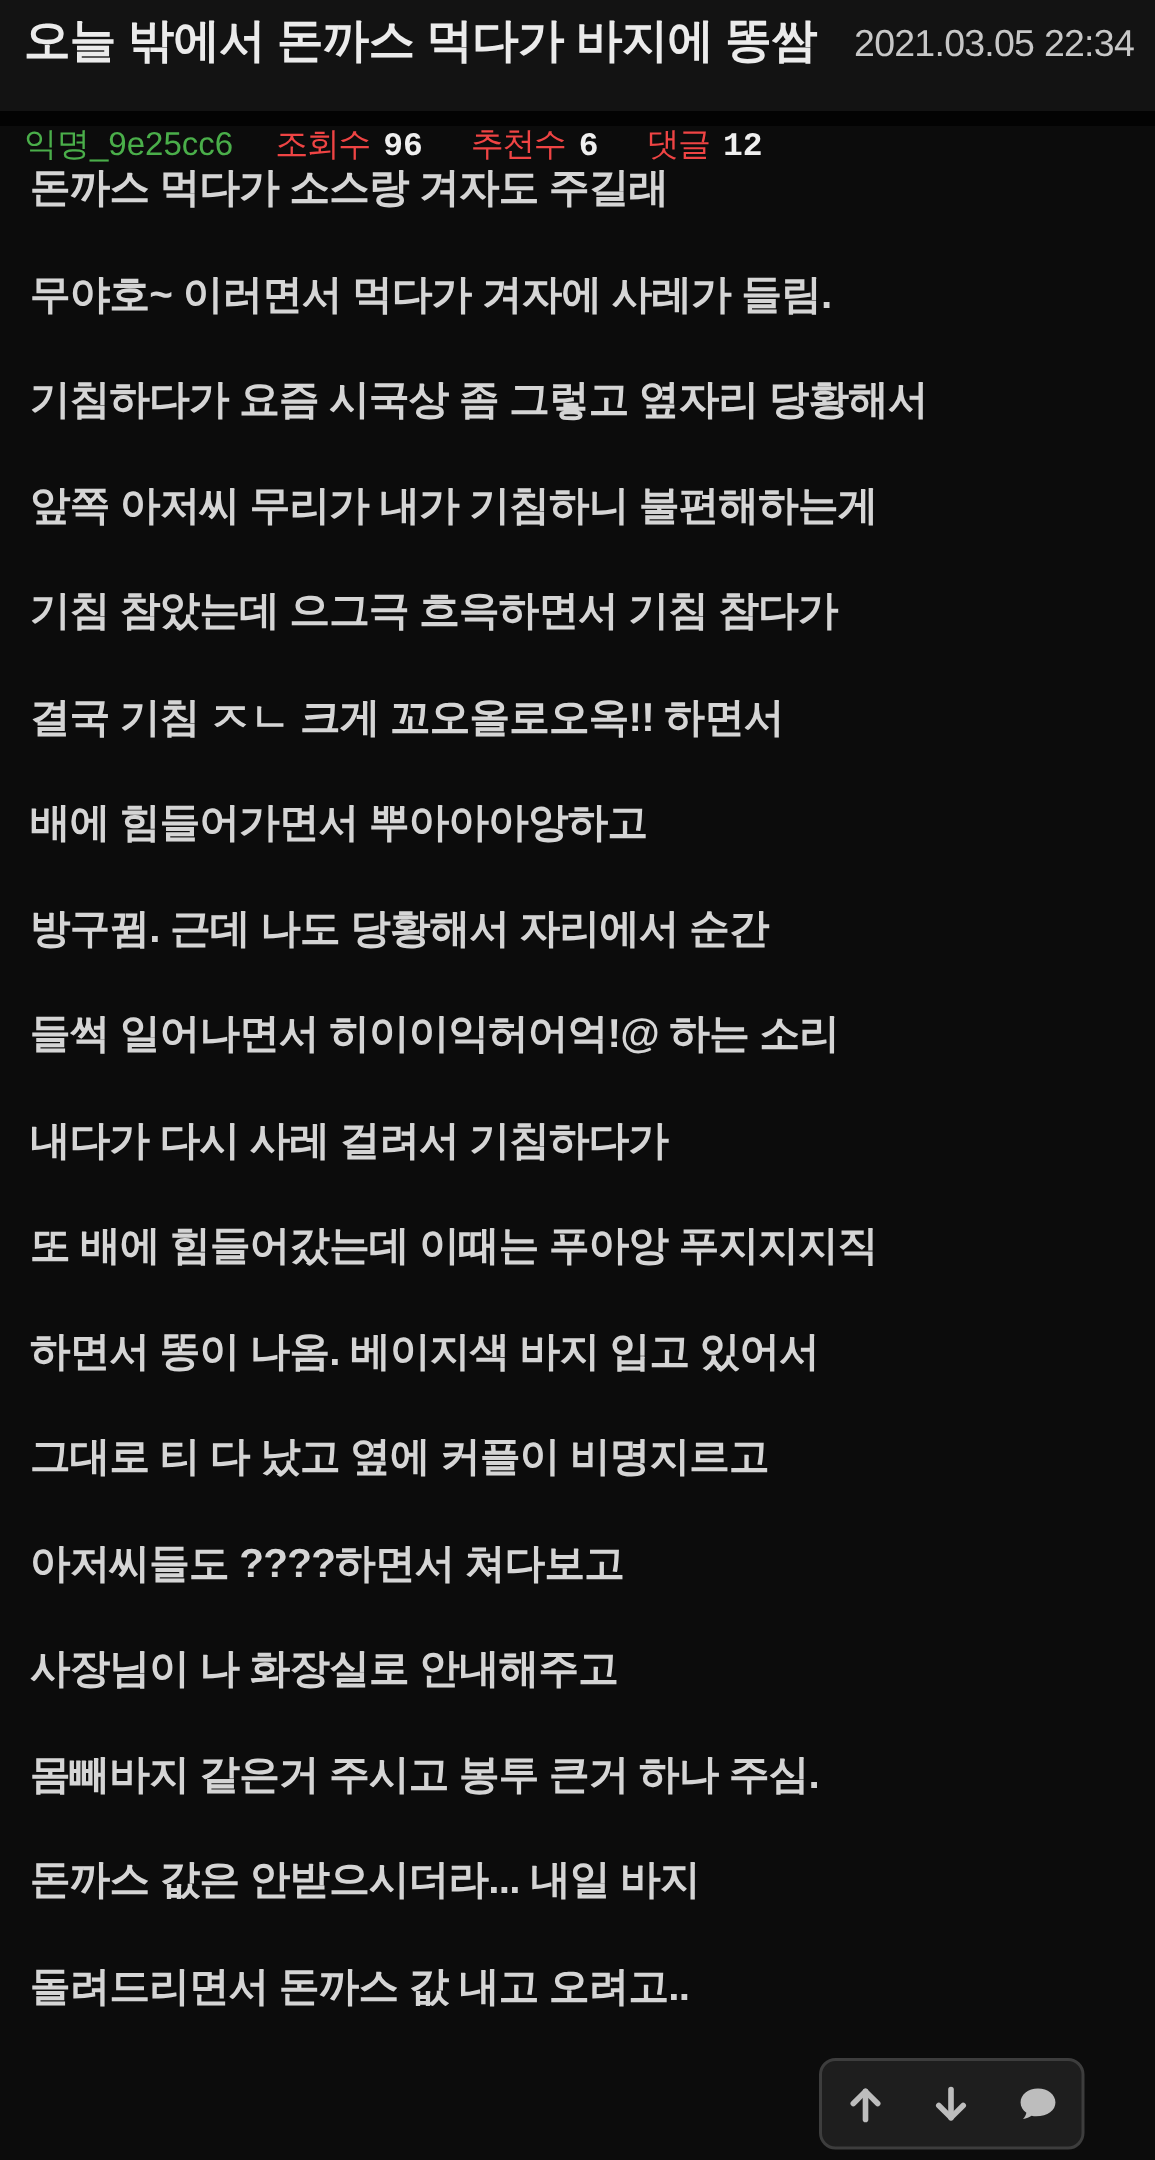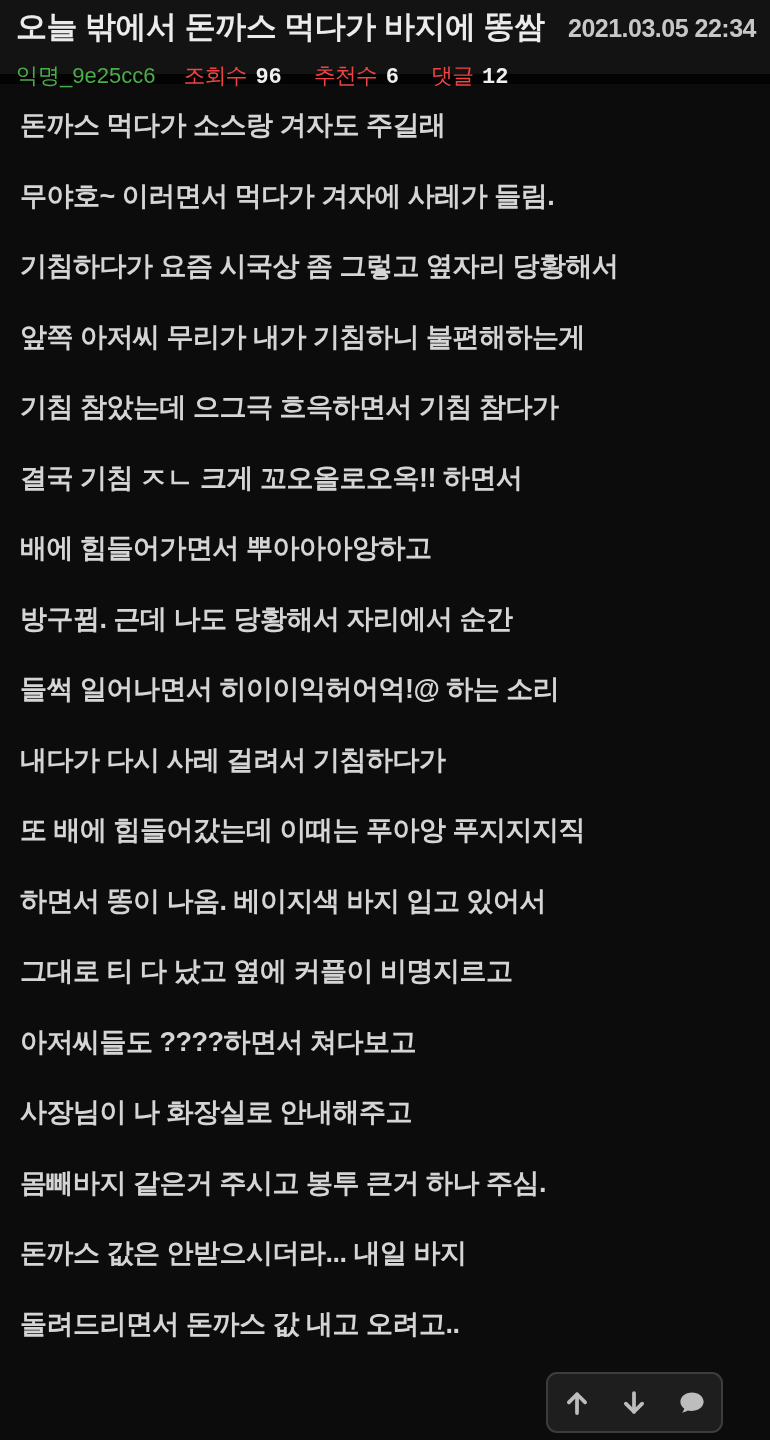--- a/index.html
+++ b/index.html
@@ -25,36 +25,37 @@
   }
   .post-title {
     font-size: 31px;
     font-weight: 700;
     color: #ebebeb;
     letter-spacing: -0.5px;
     white-space: nowrap;
   }
   .timestamp {
     font-size: 25px;
-    font-weight: 700;
+    font-weight: 400;
     color: #c7c7c7;
     white-space: nowrap;
     letter-spacing: -0.5px;
   }
   .meta-row {
     display: flex;
     align-items: baseline;
     margin-top: 13px;
   }
   .author {
     font-size: 22px;
     color: #4aae4a;
     font-weight: 500;
     margin-right: 28px;
     cursor: pointer;
+    margin-top: 20px;
   }
   .stat { display: flex; align-items: baseline; margin-right: 32px; }
   .stat-label { font-size: 22px; color: #ef4444; letter-spacing: -1px; }
   .stat-value { font-size: 22px; color: #efefef; font-weight: 700; margin-left: 9px; font-family: Liberation Mono, monospace; }
 
   
   .post-body { padding: 6px 20px 0 20px; }
   .post-line {
     height: 70.5px;
     display: flex;

